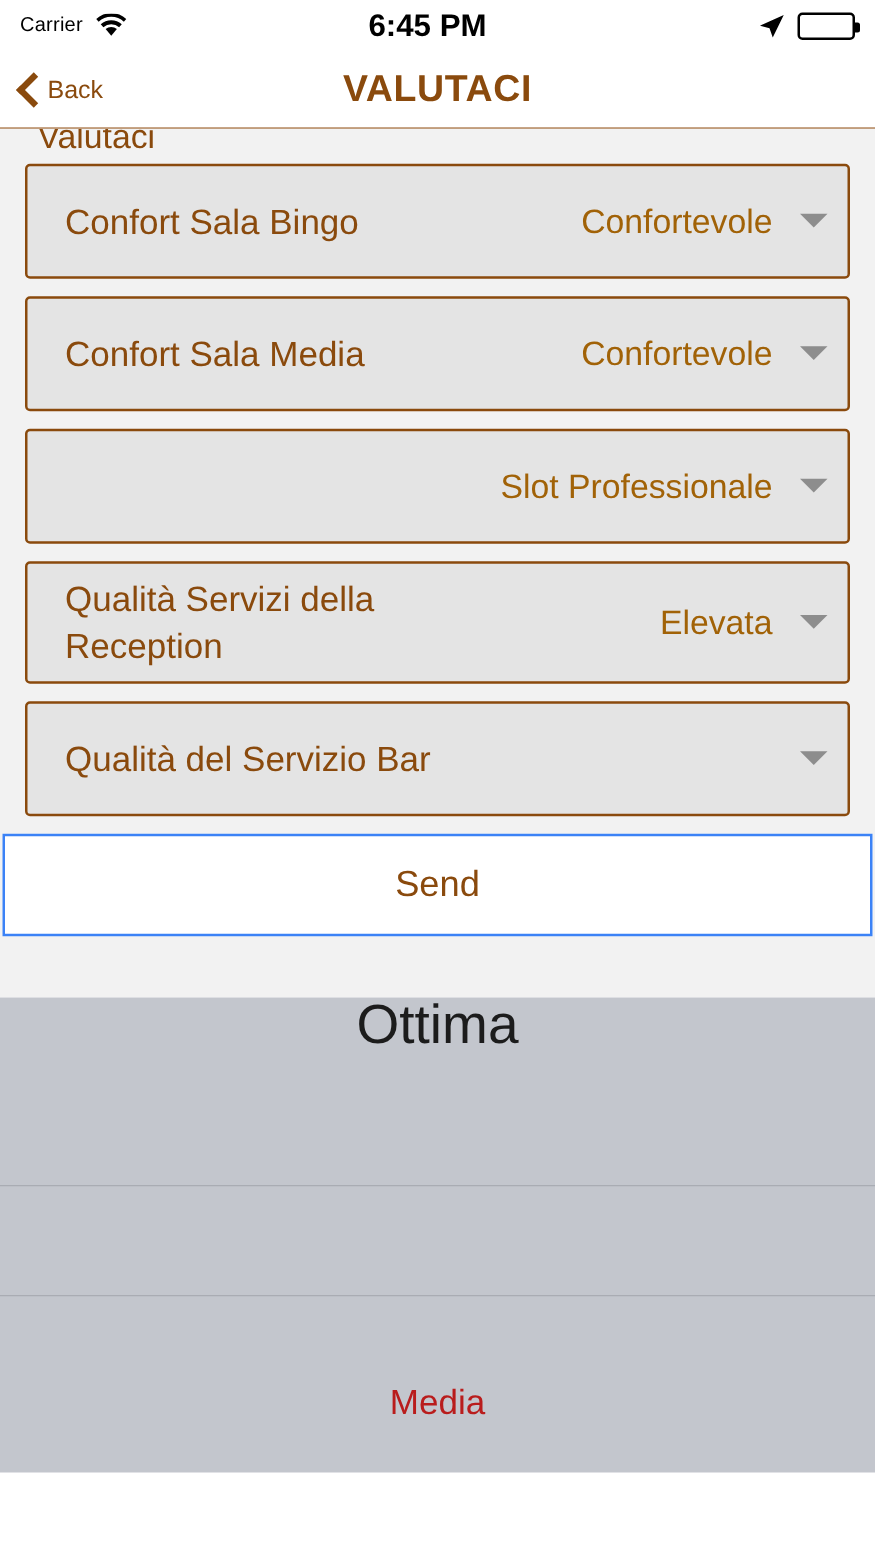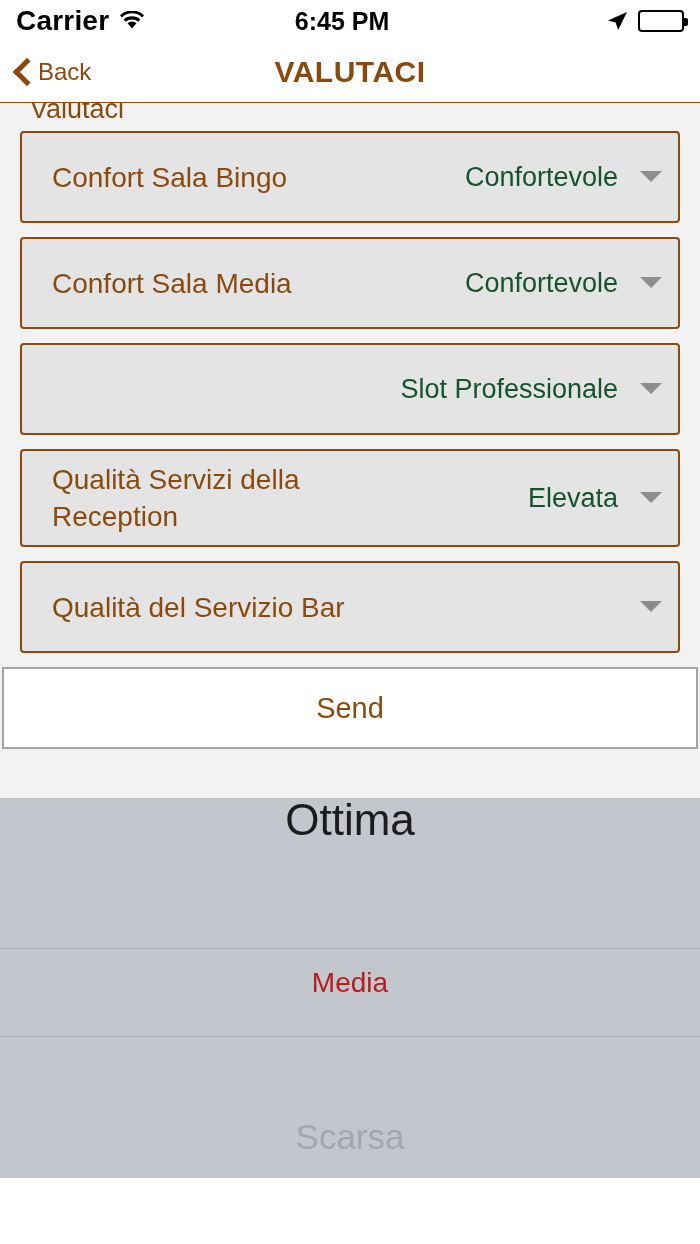--- a/index.html
+++ b/index.html
@@ -28,21 +28,21 @@
     padding: 0 16px;
     font-size: 24px;
     color: #000;
     position: relative;
   }
   .status-left {
     display: flex;
     align-items: center;
     gap: 10px;
   }
-  .carrier { font-size: 28px; letter-spacing: 0.2px; font-weight: bold; }
+  .carrier { font-size: 16px; letter-spacing: 0.2px; }
   .wifi-icon { display: inline-block; width: 26px; height: 20px; position: relative; }
   .wifi-icon svg { display: block; }
   .status-center {
     position: absolute;
     left: 0; right: 16px;
     text-align: center;
     font-size: 25px;
     font-weight: bold;
     pointer-events: none;
   }
@@ -84,21 +84,21 @@
     align-items: center;
     padding: 0 14px;
     background: #ffffff;
     border-bottom: 1px solid #8f4d10;
   }
   .back-btn {
     display: flex;
     align-items: center;
     gap: 8px;
     color: #8a4a0d;
-    font-size: 24px;
+    font-size: 20px;
     cursor: pointer;
   }
   .chev {
     display: inline-block;
     width: 16px; height: 26px;
     position: relative;
   }
   .chev::before {
     content: "";
     position: absolute;
@@ -151,21 +151,21 @@
   }
   .row-label {
     color: #8a4a0d;
     font-size: 28px;
     line-height: 37px;
     flex: 0 1 auto;
     max-width: 330px;
   }
   .row-value {
     margin-left: auto;
-    color: #14532d;
+    color: #a16207;
     font-size: 27px;
     padding-right: 22px;
     text-align: right;
   }
   .caret {
     flex: 0 0 auto;
     width: 22px;
     height: 12px;
     position: relative;
   }
@@ -180,21 +180,21 @@
 
   
   .send-wrap {
     padding: 0;
     background: #f2f2f2;
   }
   .send-btn {
     margin: 10px 2px 0 2px;
     height: 82px;
     background: #ffffff;
-    border: 2px solid #a3a3a3;
+    border: 2px solid #3b82f6;
     display: flex;
     align-items: center;
     justify-content: center;
     color: #8a4a0d;
     font-size: 29px;
     cursor: pointer;
   }
 
   
   .picker {
@@ -315,18 +315,17 @@
     <div class="send-wrap">
       <div class="send-btn">Send</div>
     </div>
   </div>
 
   <div class="picker">
     <div class="picker-line top"></div>
     <div class="picker-line bottom"></div>
     <div class="picker-opt opt-selected">Ottima</div>
     <div class="picker-opt opt-near">Media</div>
-    <div class="picker-opt opt-far">Scarsa</div>
   </div>
 
   <div class="home-area"></div>
 
 </div>
 
 </body></html>

